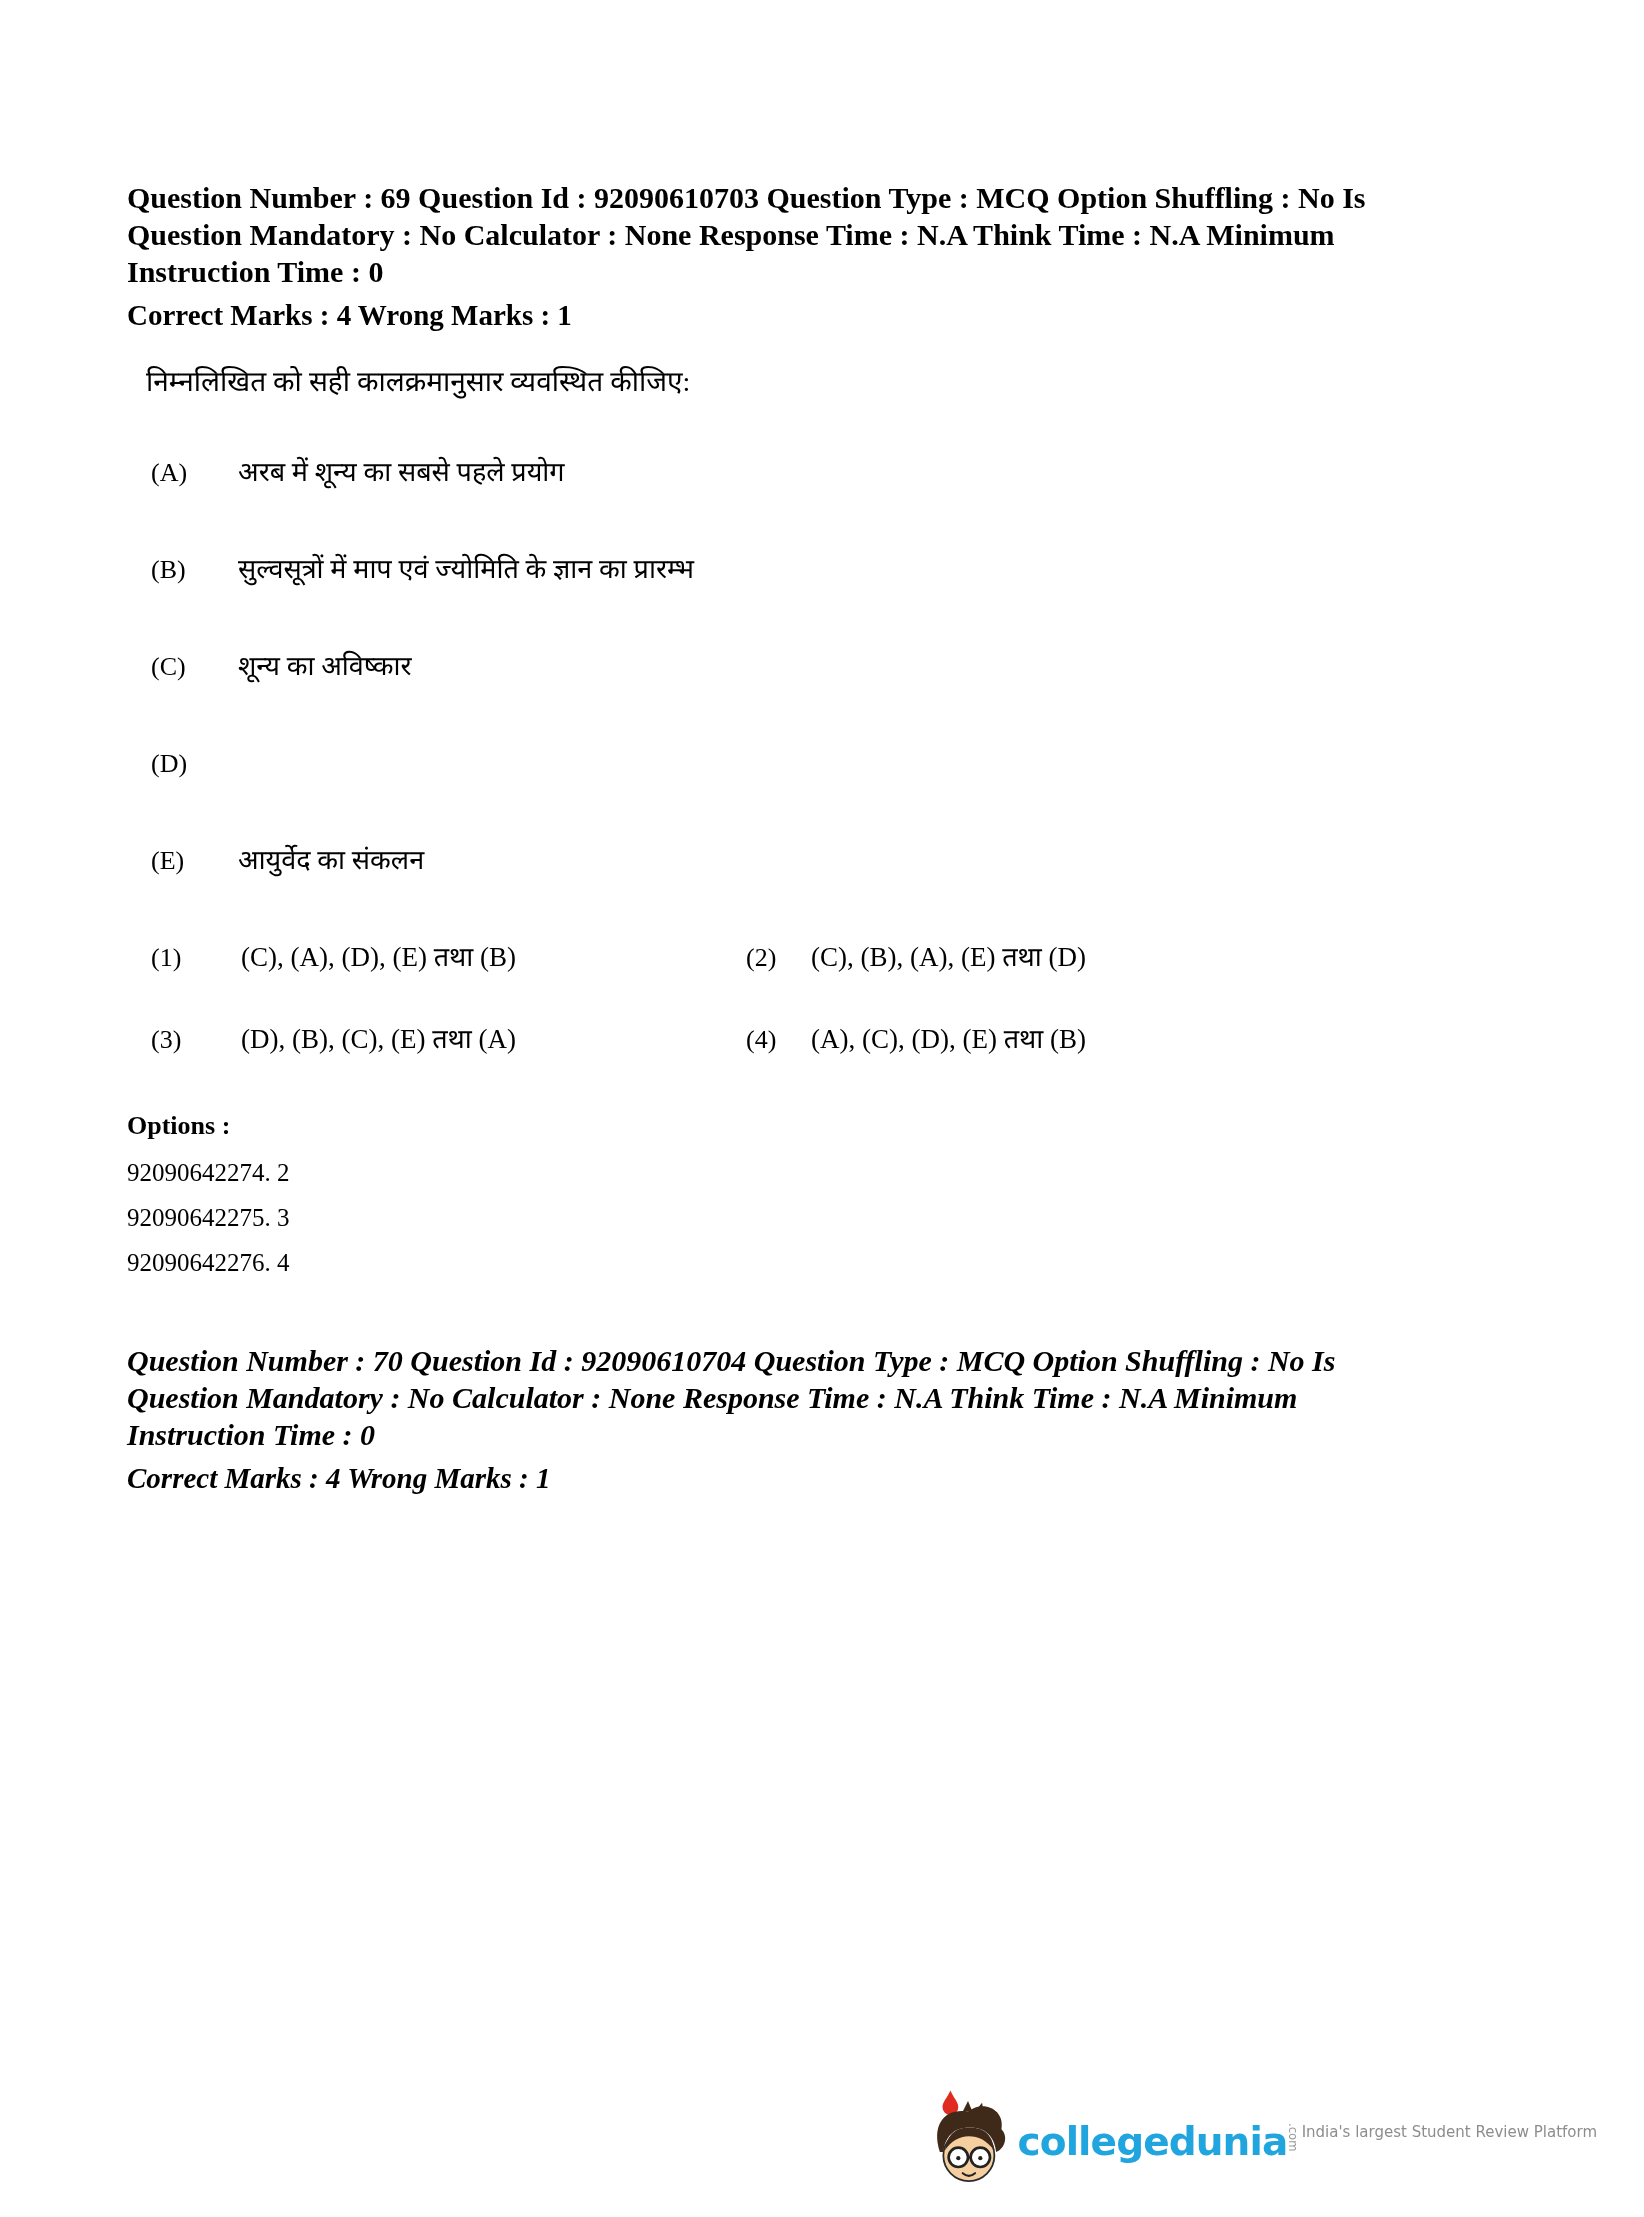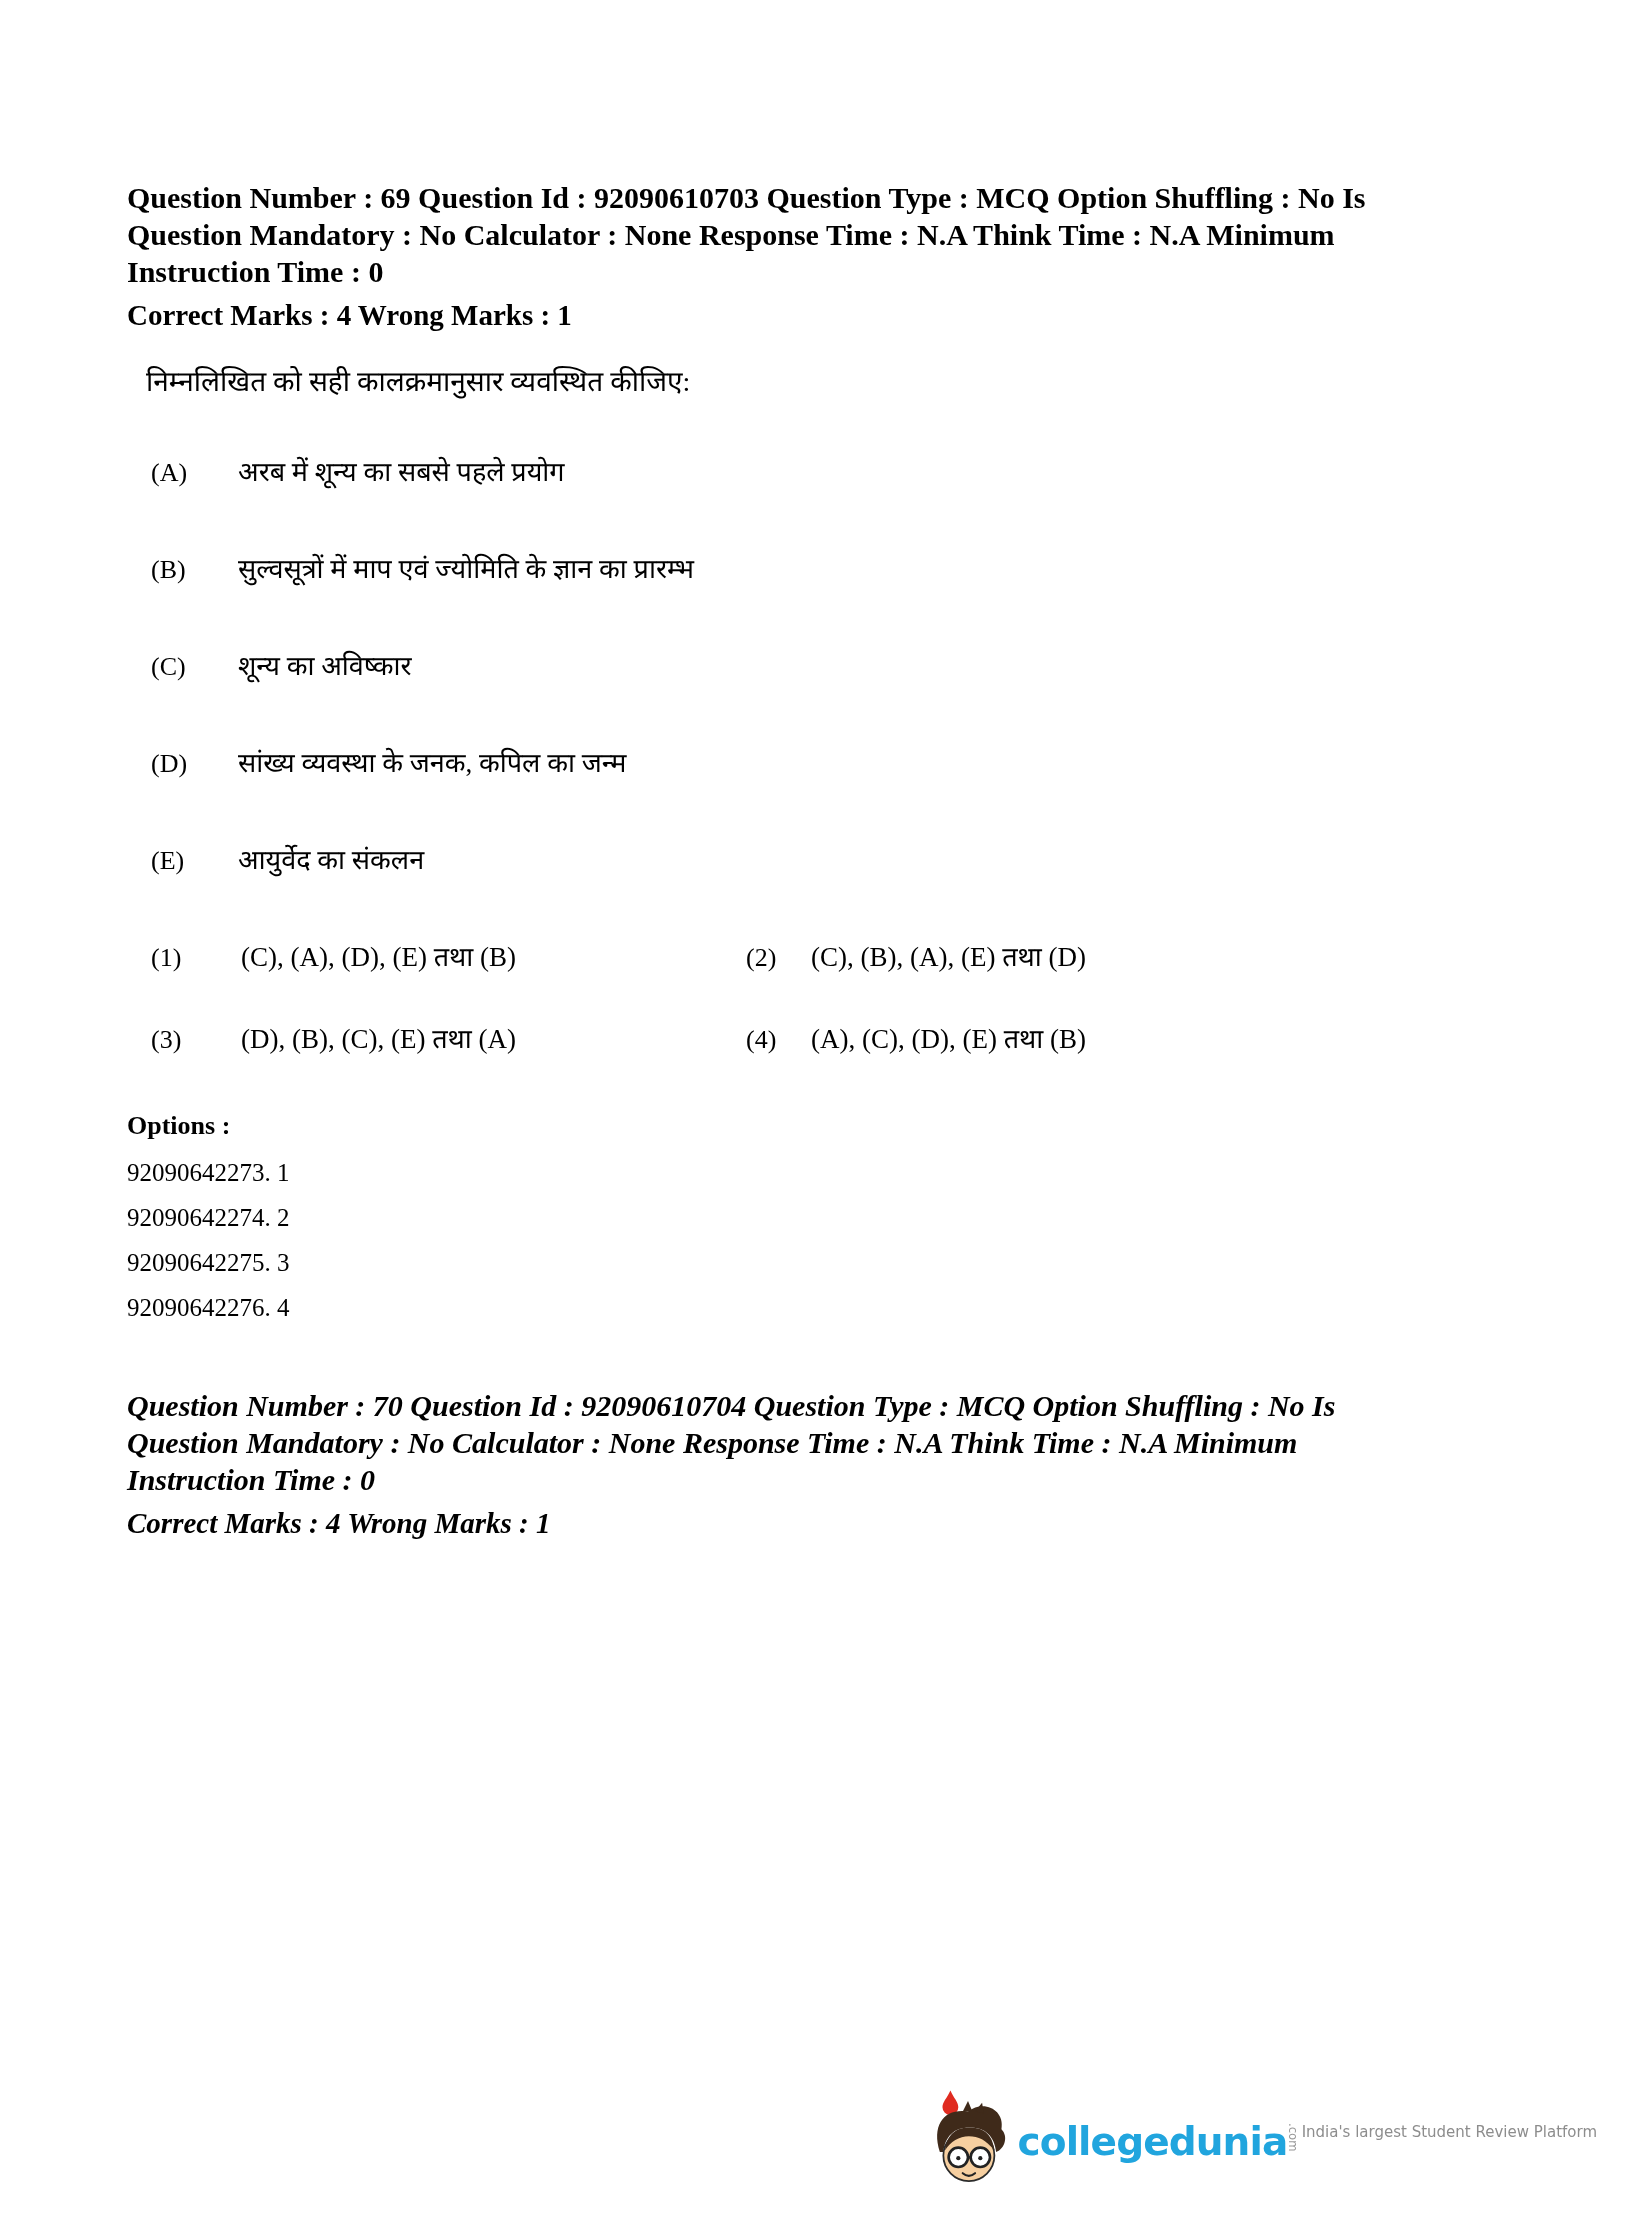--- a/index.html
+++ b/index.html
@@ -136,21 +136,20 @@
       <div class="statement">
         <span class="label">(B)</span>
         <span class="text">सुल्वसूत्रों में माप एवं ज्योमिति के ज्ञान का प्रारम्भ</span>
       </div>
       <div class="statement">
         <span class="label">(C)</span>
         <span class="text">शून्य का अविष्कार</span>
       </div>
       <div class="statement">
         <span class="label">(D)</span>
-        <span class="text">सांख्य व्यवस्था के जनक, कपिल का जन्म</span>
       </div>
       <div class="statement">
         <span class="label">(E)</span>
         <span class="text">आयुर्वेद का संकलन</span>
       </div>
     </div>
 
 
     <div class="choices">
       <div class="choice">
@@ -166,21 +165,20 @@
         <span class="text">(D), (B), (C), (E) तथा (A)</span>
       </div>
       <div class="choice">
         <span class="label">(4)</span>
         <span class="text">(A), (C), (D), (E) तथा (B)</span>
       </div>
     </div>
 
     <div class="options-heading">Options :</div>
     <div>
-      <div class="option-id">92090642273. 1</div>
       <div class="option-id">92090642274. 2</div>
       <div class="option-id">92090642275. 3</div>
       <div class="option-id">92090642276. 4</div>
     </div>
   </section>
 
   <section class="q70-block">
     <div class="qheader">
       <div>Question Number : 70 Question Id : 92090610704 Question Type : MCQ Option Shuffling : No Is</div>
       <div>Question Mandatory : No Calculator : None Response Time : N.A Think Time : N.A Minimum</div>

